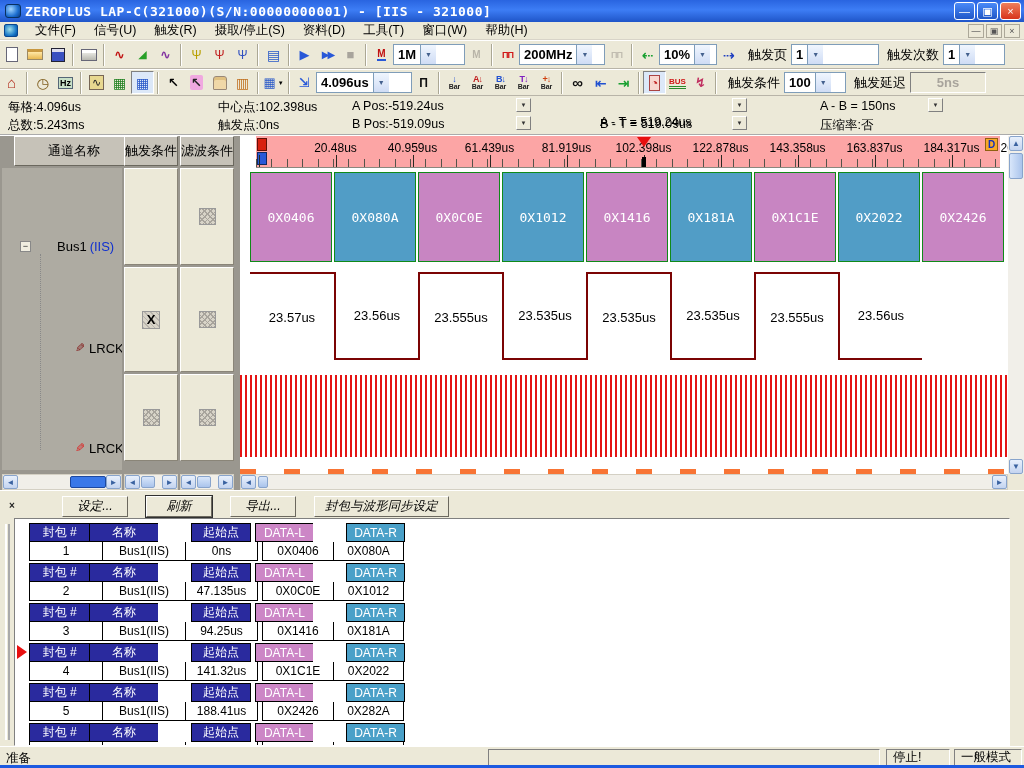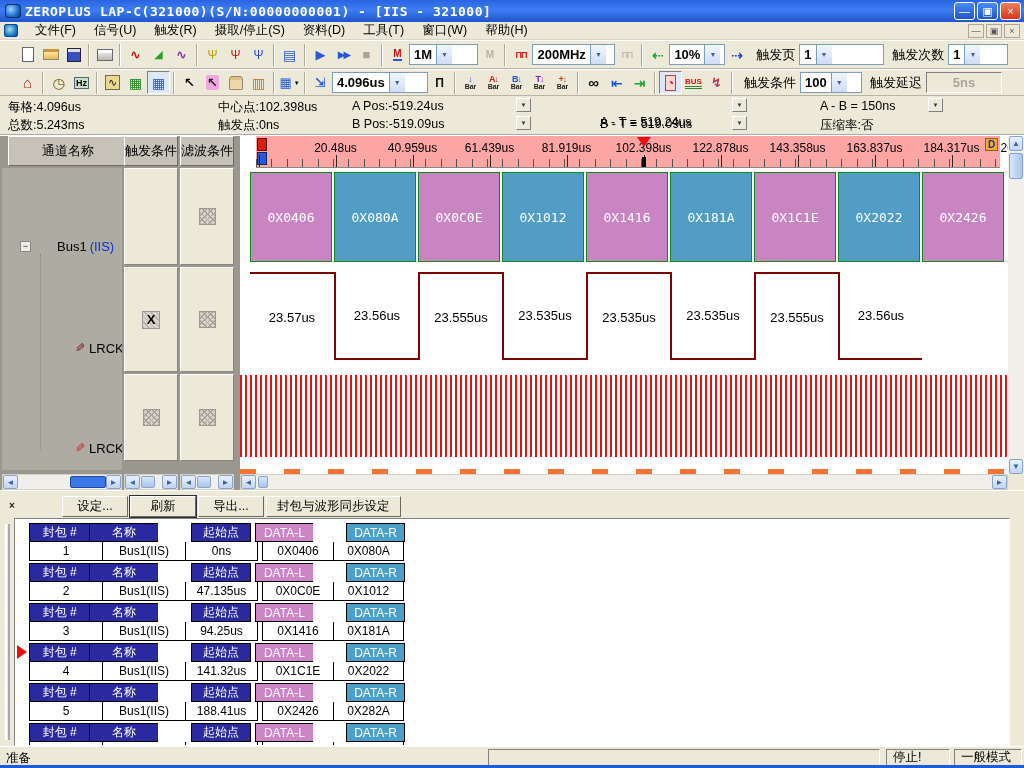--- a/index.html
+++ b/index.html
@@ -21,21 +21,21 @@
   .menubar{position:absolute;left:0;top:22px;width:1024px;height:18px;background:#ece9d8;
     display:flex;align-items:center;border-bottom:1px solid #d8d4c8;}
   .menu-doc-icon{width:14px;height:13px;margin:0 8px 0 4px;border-radius:2px;
     background:radial-gradient(circle at 40% 40%,#9fe0e8,#1878c8 65%,#0a4890);border:1px solid #0a4890;}
   .menu-item{padding:1px 9px;white-space:nowrap;font-size:12.5px;}
   .mdi-btns{margin-left:auto;display:flex;gap:2px;padding-right:4px;}
   .mdibtn{width:16px;height:14px;border:1px solid #aca899;background:#ece9d8;color:#555;
     font-size:9px;display:flex;align-items:center;justify-content:center;}
   
   .toolbar{position:absolute;left:0;width:1024px;background:#ece9d8;display:flex;align-items:center;
-    border-top:1px solid #fff;border-bottom:1px solid #b8b4a8;padding:0 16px;}
+    border-top:1px solid #fff;border-bottom:1px solid #b8b4a8;padding:0 0;}
   .tb1{top:40px;height:29px;}
   .tb2{top:69px;height:27px;}
   .tbtn{min-width:23px;height:23px;display:flex;align-items:center;justify-content:center;
     font-size:13px;border:1px solid transparent;position:relative;}
   .tbtn.pressed{border-color:#808080 #fff #fff #808080;background:#dce8f8;}
   .tsep{width:0;height:22px;border-left:1px solid #aba794;border-right:1px solid #fff;margin:0 3px;}
   .g::after{display:block;}
   .ic-new{width:12px;height:15px;background:#fff;border:1px solid #667;}
   .ic-open{width:16px;height:11px;background:linear-gradient(#ffe8a8,#e8b850);border:1px solid #986;
     border-top-width:3px;border-top-color:#c89840;}
@@ -178,21 +178,21 @@
     border:1px solid #88a4cc;border-radius:2px;}
   .vspace{flex:1;}
   .corner{position:absolute;left:1008px;top:338px;width:16px;height:16px;background:#ece9d8;}
   
   .splitter{position:absolute;left:0;top:490px;width:1024px;height:4px;background:#ece9d8;
     border-top:1px solid #fff;}
   .pkt-toolbar{position:absolute;left:0;top:494px;width:1024px;height:24px;background:#ece9d8;
     display:flex;align-items:center;}
   .pkt-close{width:12px;height:12px;margin-left:6px;font-size:10px;font-weight:bold;line-height:11px;
     text-align:center;color:#222;}
-  .pbtns{display:flex;gap:2px;margin-left:44px;}
+  .pbtns{display:flex;gap:18px;margin-left:44px;font-style:italic;}
   .pbtn{height:21px;padding:0 10px;min-width:66px;background:#ece9d8;border:1px solid;
     border-color:#fff #6b685e #6b685e #fff;display:flex;align-items:center;justify-content:center;
     font-size:12.5px;white-space:nowrap;}
   .pbtns .pbtn:nth-child(2){outline:1px solid #303030;font-weight:normal;}
   .pkt-list{position:absolute;left:14px;top:518px;width:996px;height:228px;background:#fff;
     border:1px solid;border-color:#808080 #fff #fff #808080;overflow:hidden;padding:4px 0 0 8px;}
   .grip{position:absolute;left:5px;top:524px;width:5px;height:216px;
     border-left:2px solid #fff;border-right:2px solid #aaa;}
   .packet{position:relative;margin:0 0 2px 6px;display:flex;flex-direction:column;width:376px;}
   .prow{display:flex;height:19px;}
@@ -455,21 +455,21 @@
     <span class="ib" style="left:600px;top:19px">A - T = 519.24us</span>
     <span class="ibdd" style="left:732px;top:2px">▼</span>
     <span class="ib" style="left:600px;top:21px">B - T = 519.09us</span>
     <span class="ibdd" style="left:732px;top:20px">▼</span>
     <span class="ib" style="left:820px;top:3px">A - B = 150ns</span>
     <span class="ibdd" style="left:928px;top:2px">▼</span>
     <span class="ib" style="left:820px;top:21px">压缩率:否</span>
   </div>
 
   <div class="main">
-    <div class="hdrbox" style="left:8px;width:120px">通道名称</div>
+    <div class="hdrbox" style="left:14px;width:120px">通道名称</div>
     <div class="hdrbox" style="left:124px;width:54px">触发条件</div>
     <div class="hdrbox" style="left:180px;width:54px">滤波条件</div>
 
     <div class="chbody">
       <div class="treeline"></div>
       <div class="chrow" style="top:70px">
         <span class="expander">−</span>
         <span class="busname">Bus1</span>
         <span class="bustype">(IIS)</span>
       </div>

